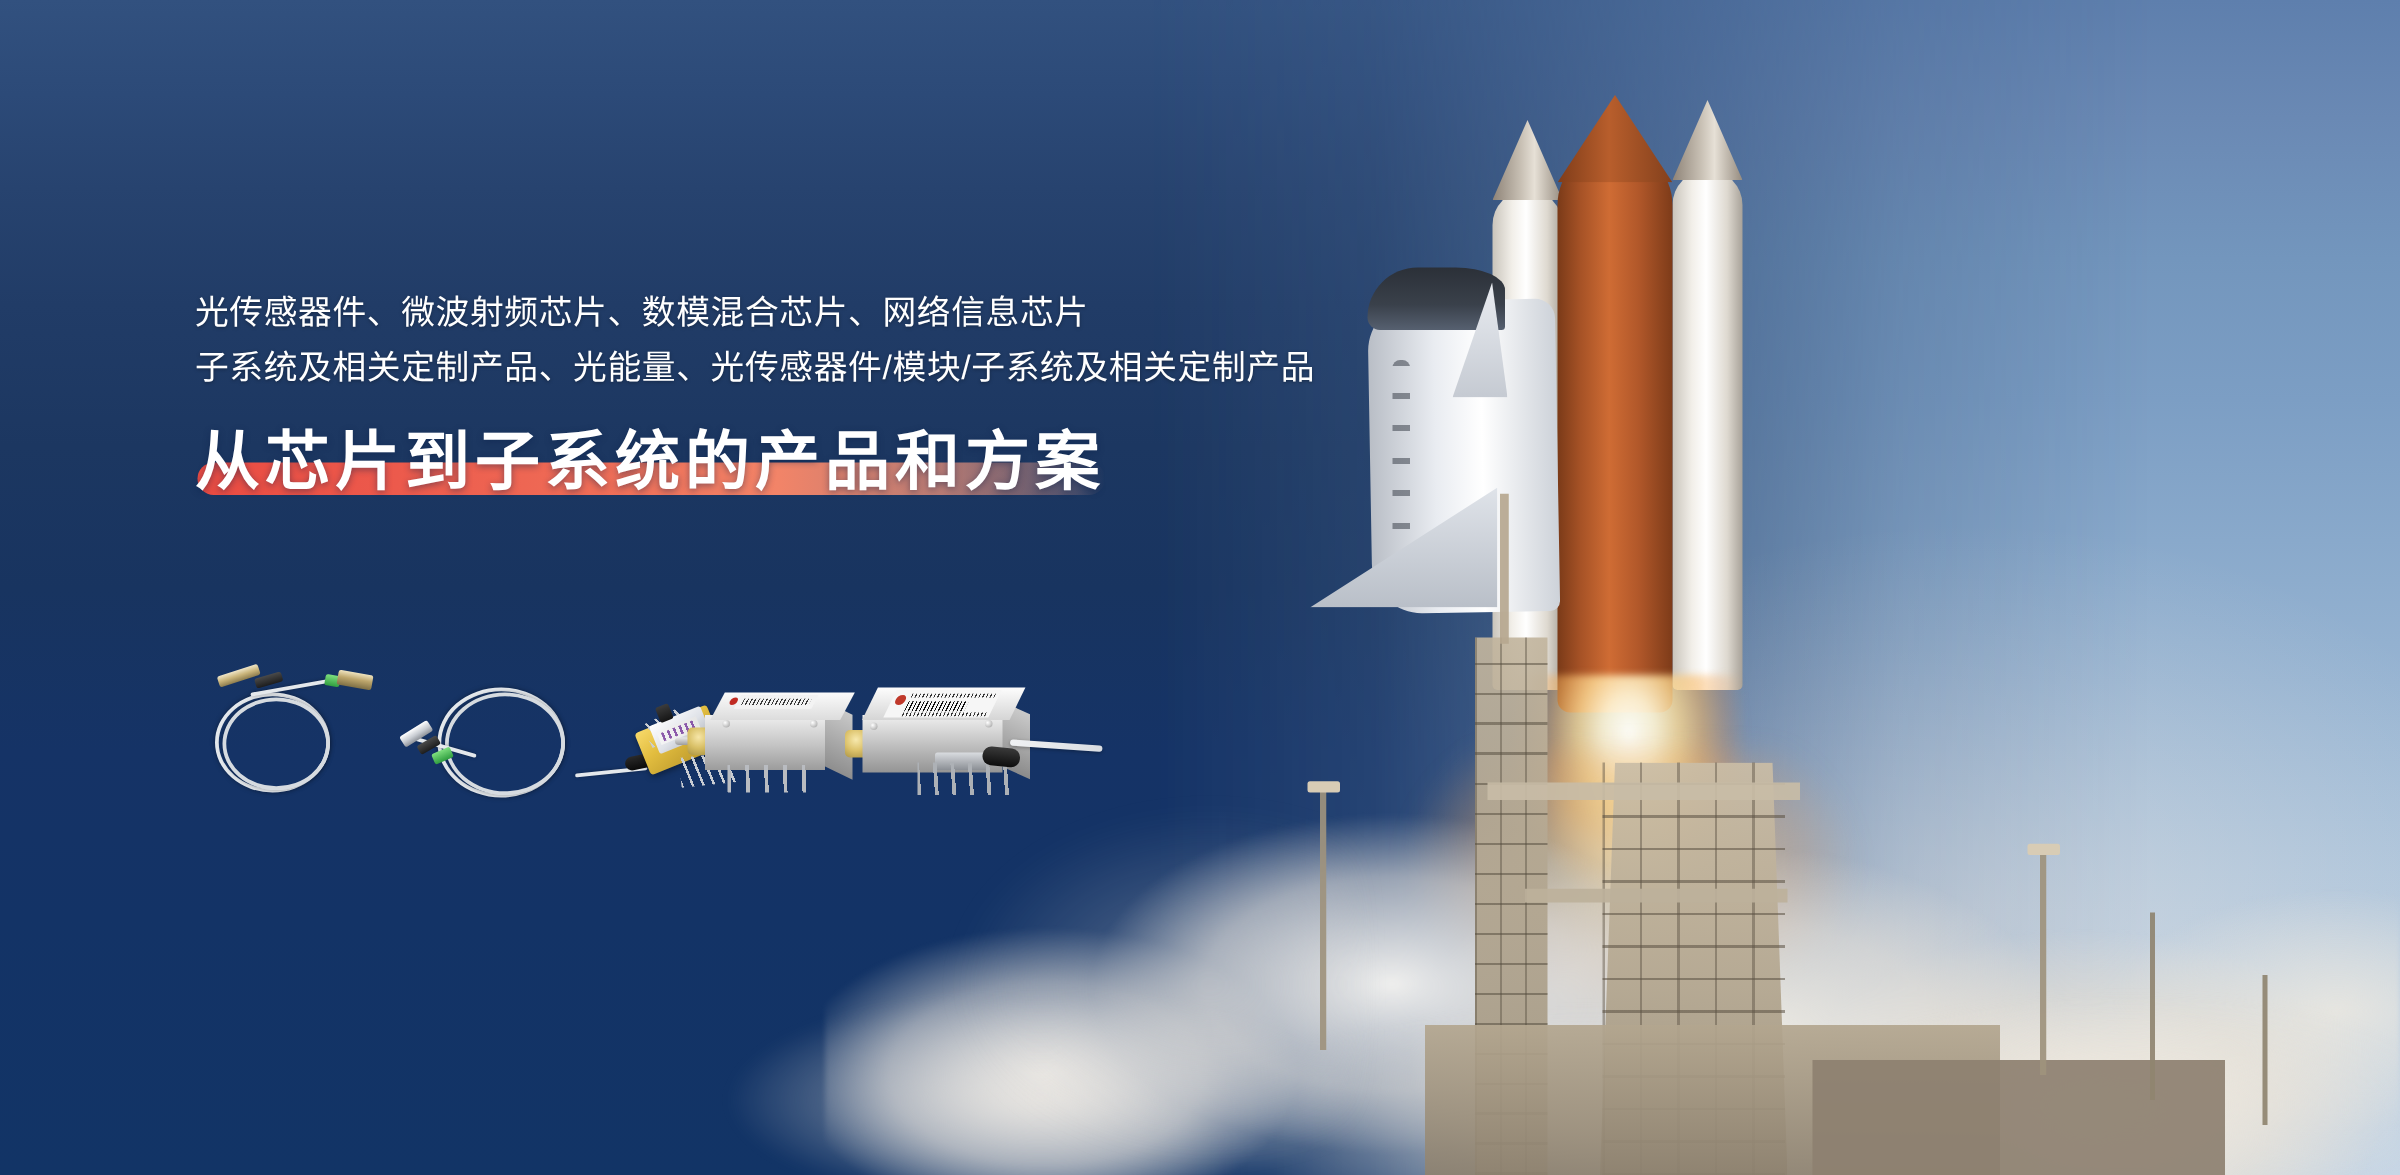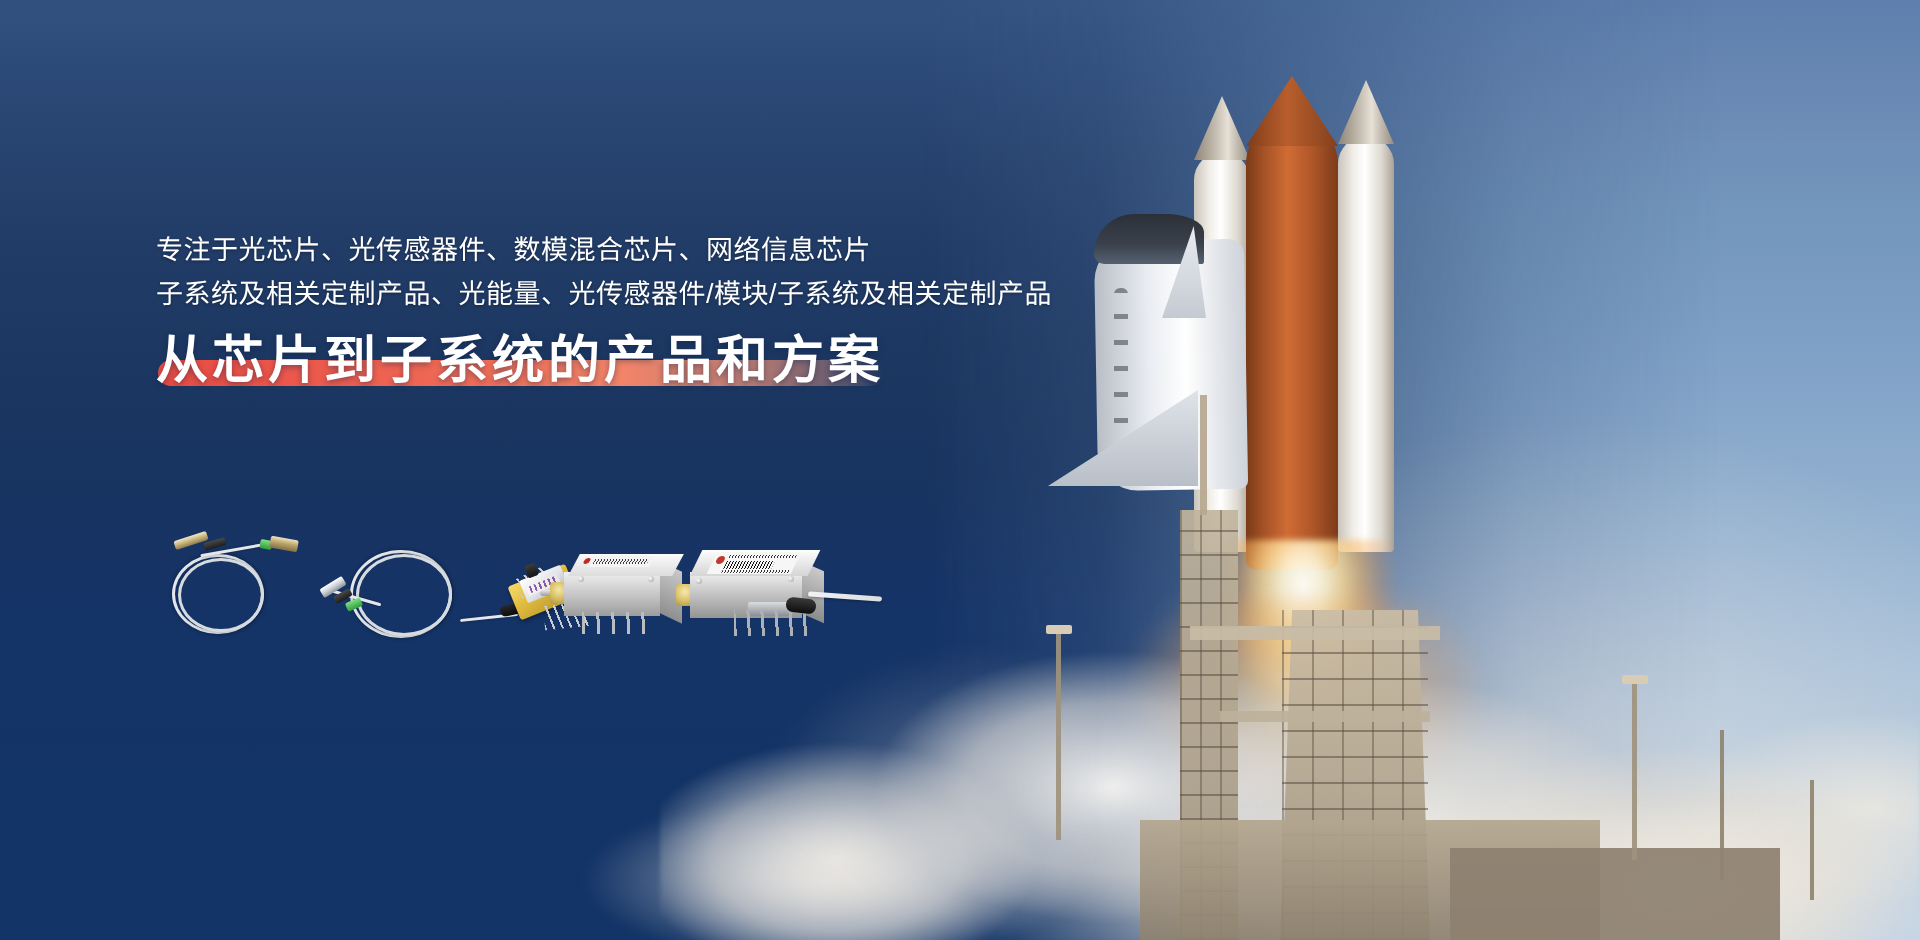--- a/index.html
+++ b/index.html
@@ -236,21 +236,21 @@
     font-size: 27px;
     line-height: 44px;
     letter-spacing: 0.5px;
     font-weight: 400;
     white-space: nowrap;
     text-shadow: 0 1px 3px rgba(0,0,0,0.35);
   }
   .headline-wrap {
     position: relative;
     display: inline-block;
-    margin-top: 12px;
+    margin-top: 22px;
   }
   .headline-bar {
     position: absolute;
     left: 2px;
     bottom: 6px;
     width: 726px;
     height: 26px;
     border-radius: 13px;
     background: linear-gradient(90deg,
       #e94b42 0%,
@@ -519,21 +519,21 @@
     <div class="gantry base-block2 dark"></div>
     <div class="gantry mast-l"></div>
     <div class="gantry mast-r"></div>
     <div class="gantry pole-a"></div>
     <div class="gantry pole-b"></div>
     <div class="lamp" style="left:26px;bottom:306px;"></div>
     <div class="lamp" style="left:602px;bottom:256px;"></div>
   </div>
 
   <div class="copy">
-    <div class="sub-line">专注于光芯片、光传感器件、数模混合芯片、网络信息芯片</div>
+    <div class="sub-line">光传感器件、微波射频芯片、数模混合芯片、网络信息芯片</div>
     <div class="sub-line">子系统及相关定制产品、光能量、光传感器件/模块/子系统及相关定制产品</div>
 
     <div class="headline-wrap">
       <div class="headline-bar"></div>
       <div class="headline">从芯片到子系统的产品和方案</div>
     </div>
   </div>
 
   <div class="products">
 

